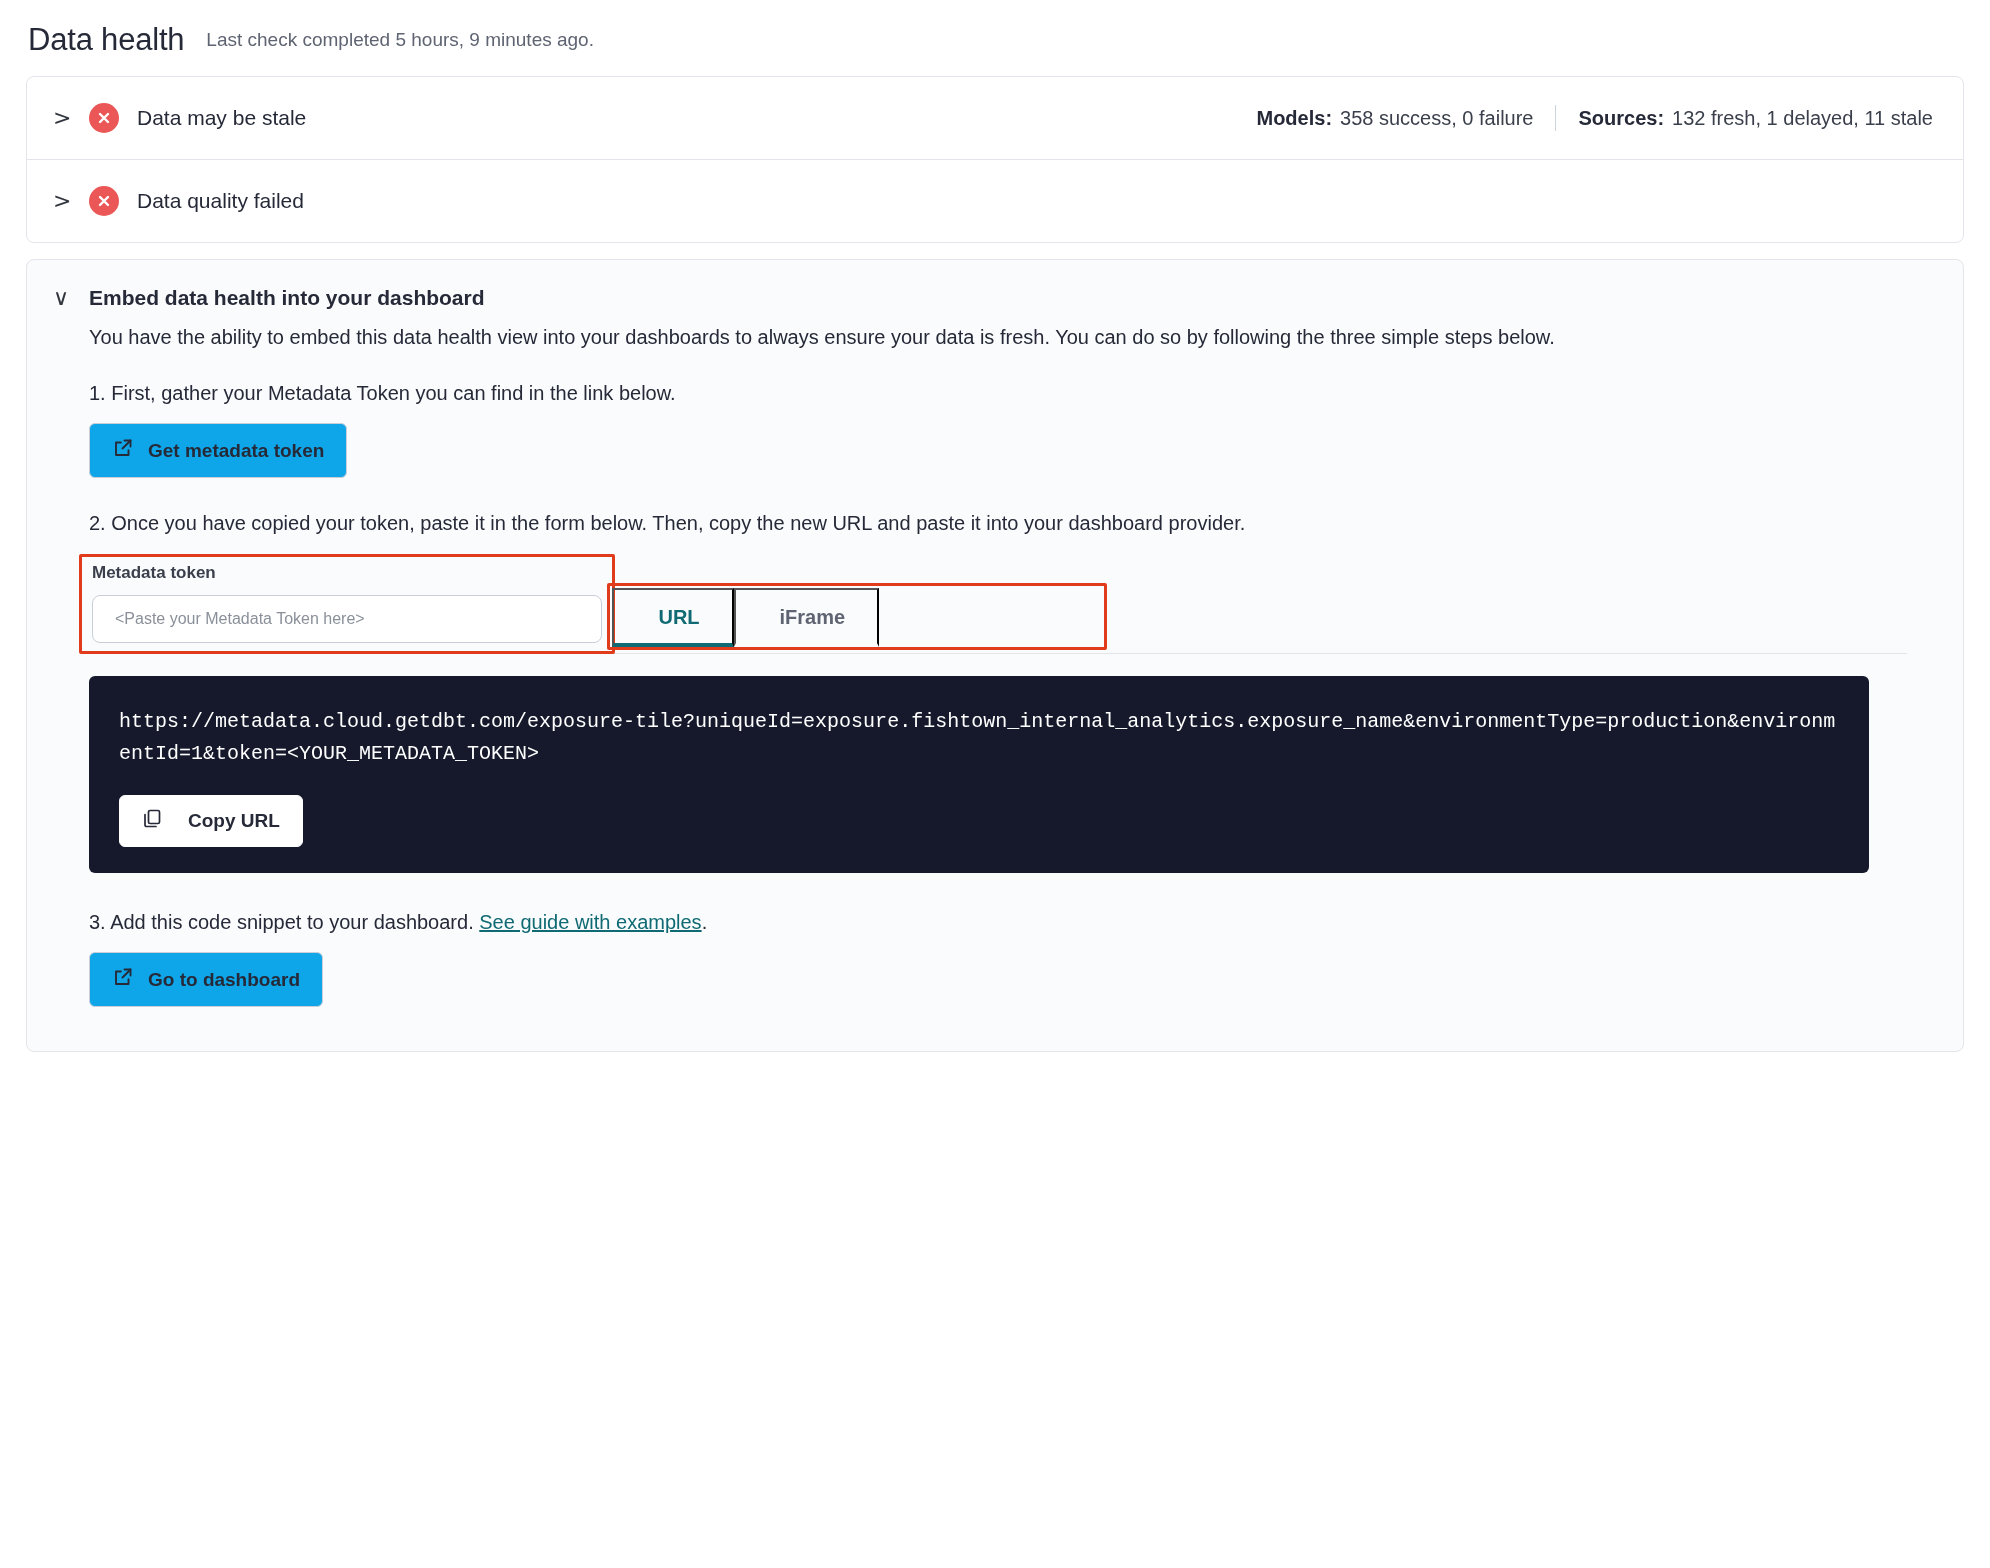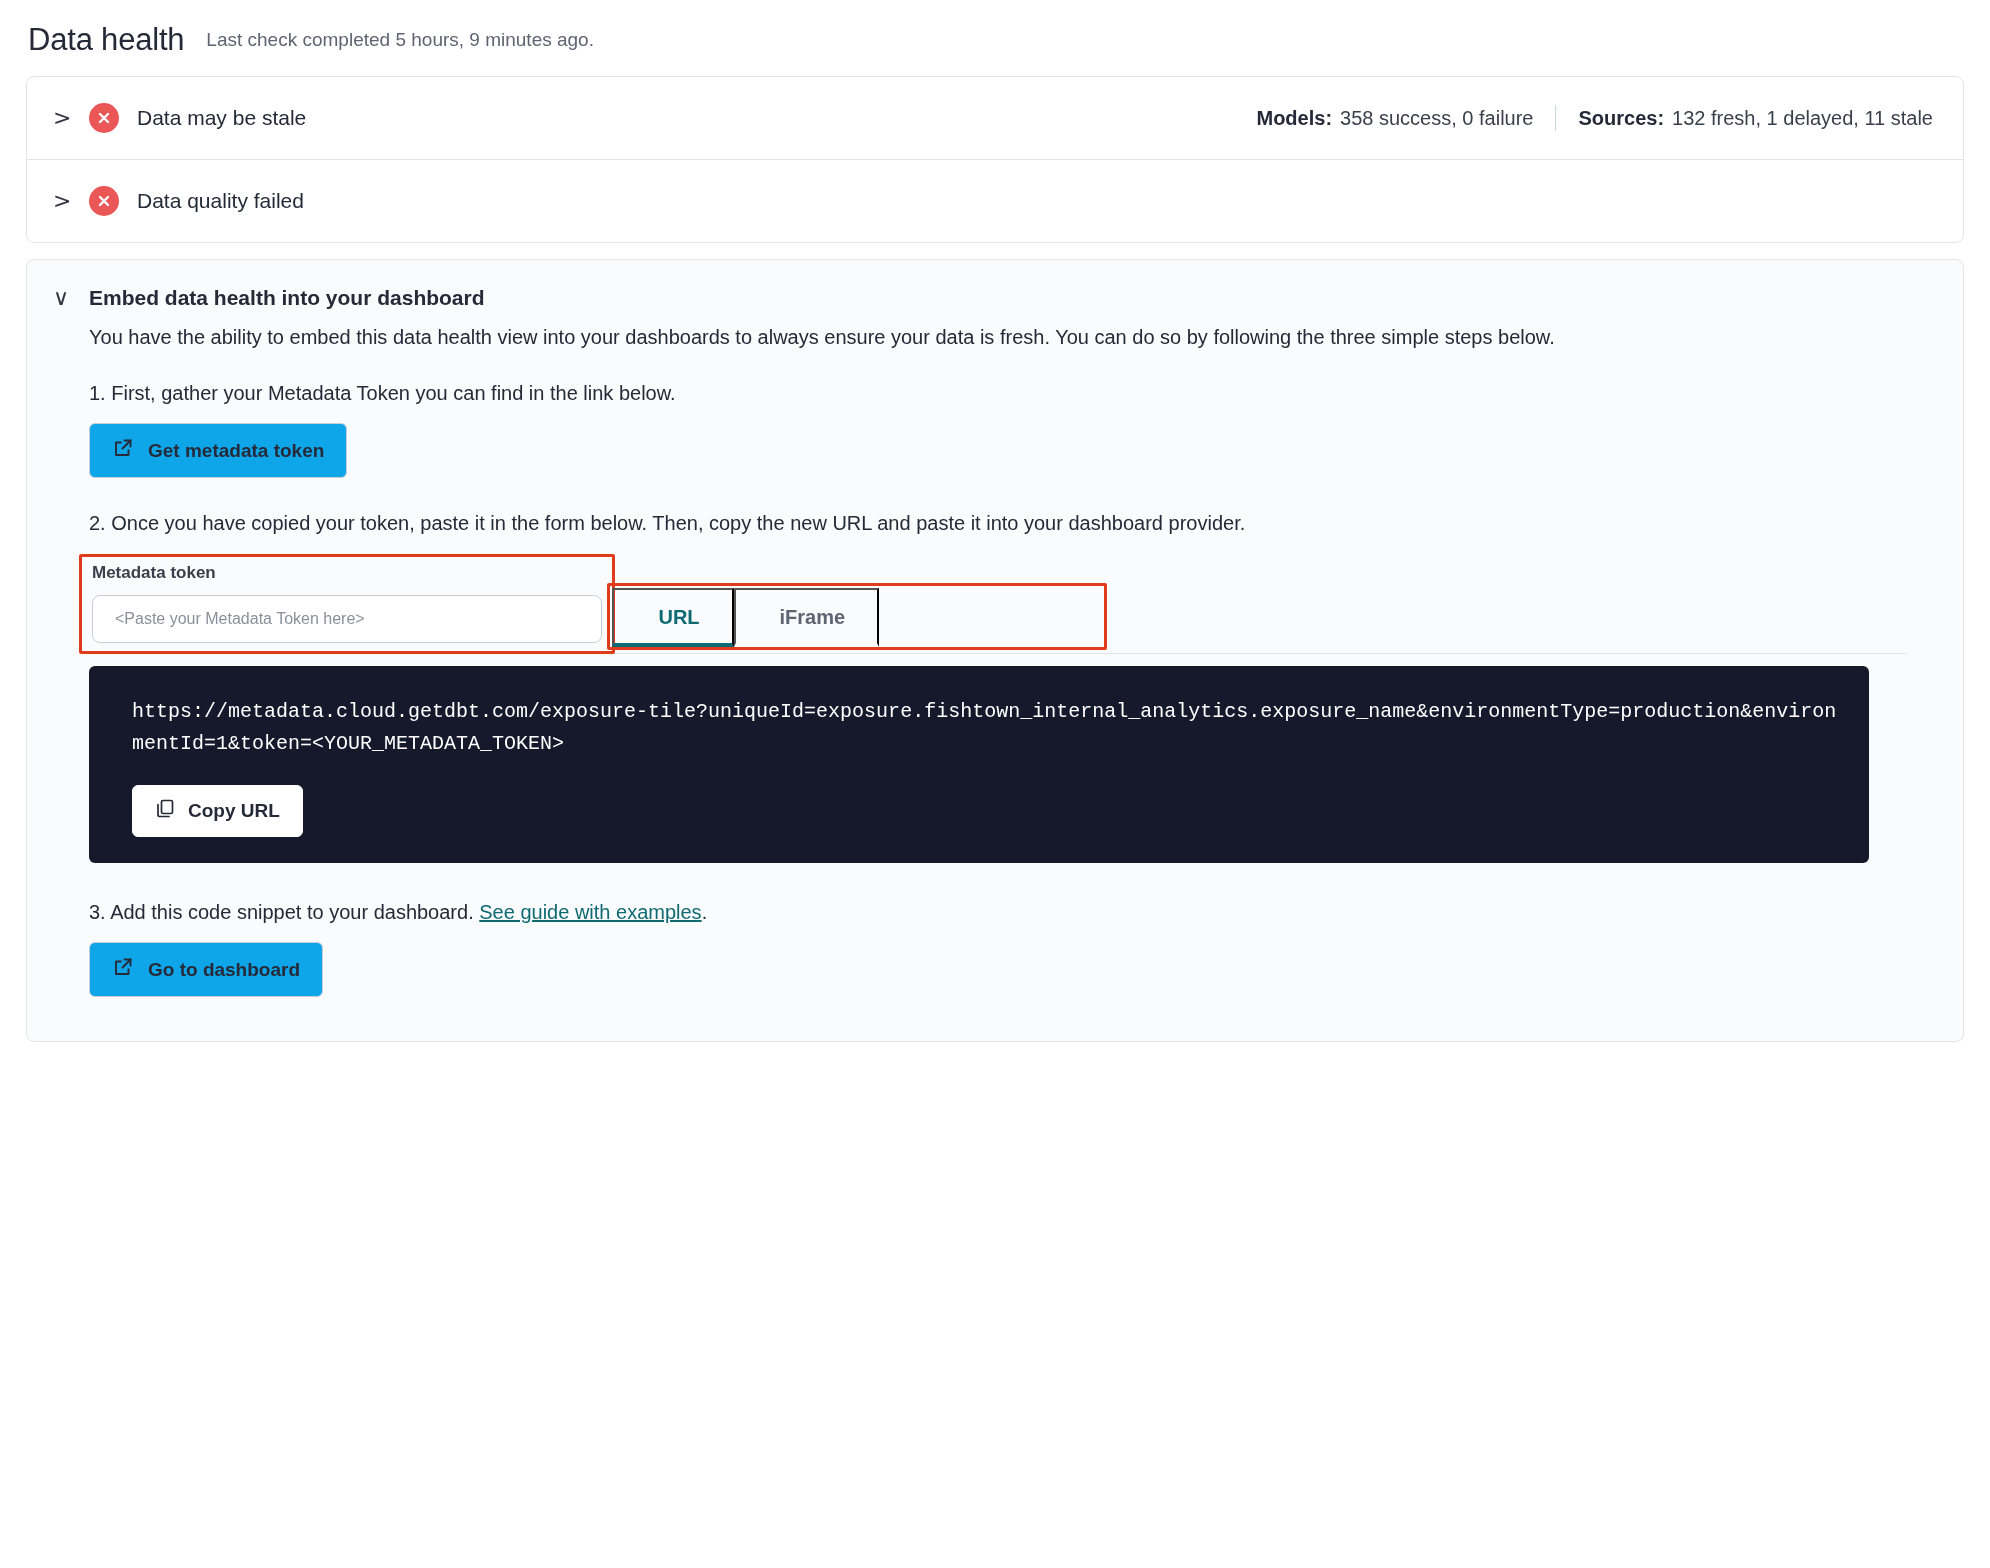--- a/index.html
+++ b/index.html
@@ -211,38 +211,38 @@
     height: 1px;
     background: #e3e5ea;
     margin-top: -1px;
     margin-right: 26px;
   }
 
   
   .code-block {
     background: #15192b;
     border-radius: 6px;
-    margin-top: 12px;
+    margin-top: 22px;
     margin-right: 26px;
-    padding: 30px 30px 26px 43px;
+    padding: 30px 30px 26px 30px;
     max-width: 1780px;
   }
   .code-text {
     font-family: "Liberation Mono", "DejaVu Sans Mono", monospace;
     font-size: 20px;
     line-height: 1.58;
     color: #ffffff;
     white-space: pre-wrap;
     word-break: break-all;
     margin: 0 0 26px 0;
   }
   .btn-copy {
     display: inline-flex;
     align-items: center;
-    gap: 12px;
+    gap: 25px;
     padding: 12px 22px;
     background: #ffffff;
     border: 1px solid #ffffff;
     border-radius: 6px;
     font-size: 19px;
     font-weight: 700;
     color: #262a38;
     cursor: pointer;
     font-family: "Liberation Sans", sans-serif;
   }

